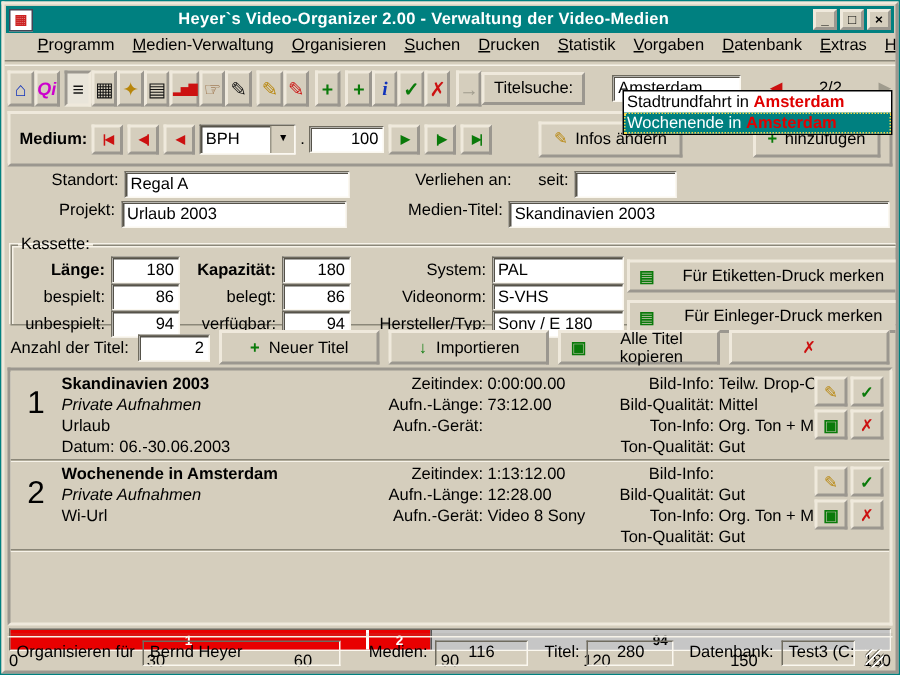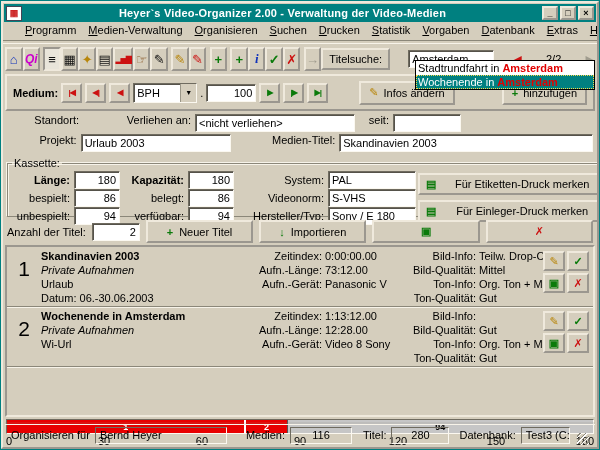--- a/index.html
+++ b/index.html
@@ -227,22 +227,22 @@
     </button>
     <button class="mbtn" style="margin-left:auto">
       <span class="cg">+</span>
       <span>hinzufügen</span>
     </button>
   </div>
 
   <div class="formband">
     <div class="frow">
       <span class="lab" style="width:72px">Standort:</span>
+      <input class="inp" style="width: 142px;" value="Regal A">
       <span class="lab" style="width:108px">Verliehen an:</span>
-      <input class="inp" style="width: 152px;" value="&lt;nicht verliehen&gt;">
       <span class="lab" style="width:34px">seit:</span>
       <input class="inp" style="width: 60px;" value="">
     </div>
     <div class="frow">
       <span class="lab" style="width:72px">Projekt:</span>
       <input class="inp" style="width: 142px;" value="Urlaub 2003">
       <span class="lab" style="width:108px">Medien-Titel:</span>
       <input class="inp" style="width: 254px;" value="Skandinavien 2003">
     </div>
   </div>
@@ -291,20 +291,21 @@
     <button class="tbtn">
       <span class="cg">+</span>
       <span>Neuer Titel</span>
     </button>
     <button class="tbtn">
       <span class="cg">↓</span>
       <span>Importieren</span>
     </button>
     <button class="tbtn">
       <span class="cg">▣</span>
+      <span>Alle Titel kopieren</span>
     </button>
     <button class="tbtn">
       <span class="cr">✗</span>
     </button>
   </div>
 
   <div class="list">
 
     <div class="trow">
       <div class="tnum">1</div>
@@ -322,21 +323,20 @@
         <div class="tl">
             <span class="l">Zeitindex:</span>
             <span class="v">0:00:00.00</span>
           </div>
         <div class="tl">
             <span class="l">Aufn.-Länge:</span>
             <span class="v">73:12.00</span>
           </div>
         <div class="tl">
             <span class="l">Aufn.-Gerät:</span>
-            <span class="v">Panasonic V</span>
           </div>
       </div>
       <div>
         <div class="tl tl3">
             <span class="l">Bild-Info:</span>
             <span class="v">Teilw. Drop-O</span>
           </div>
         <div class="tl tl3">
             <span class="l">Bild-Qualität:</span>
             <span class="v">Mittel</span>

